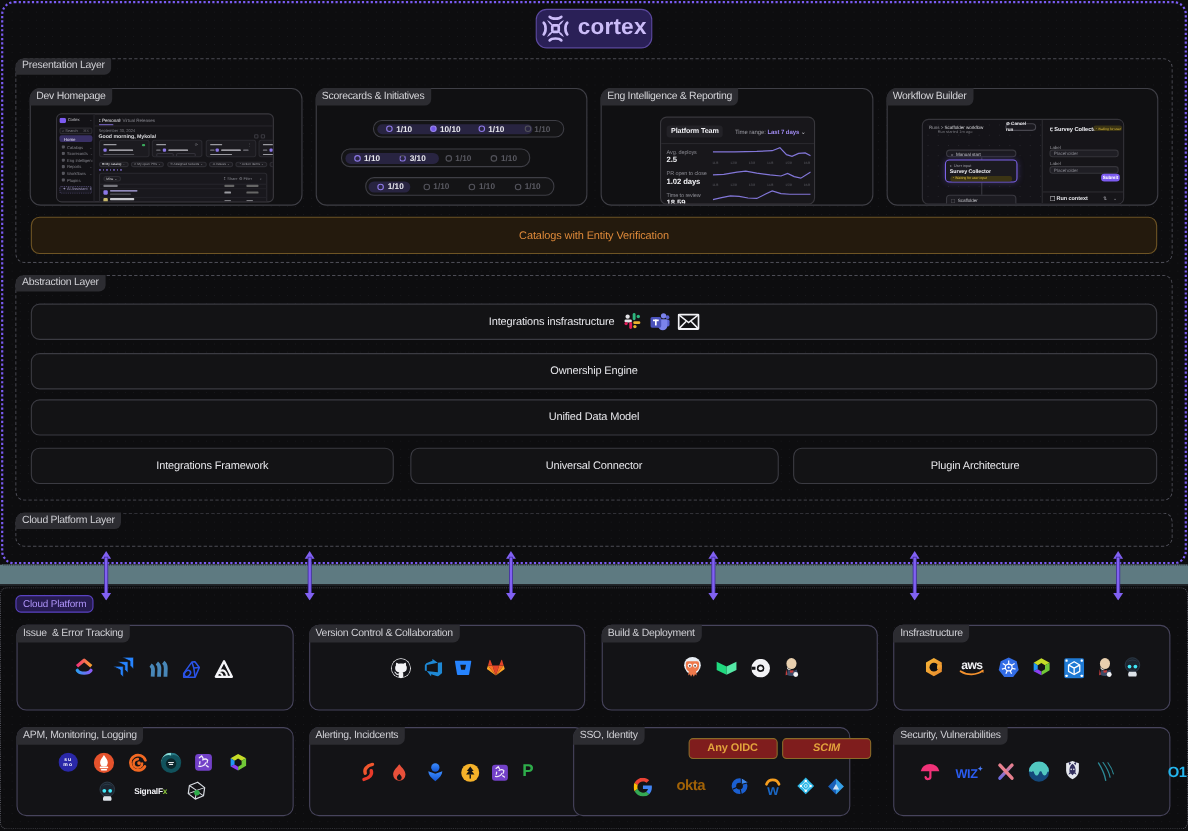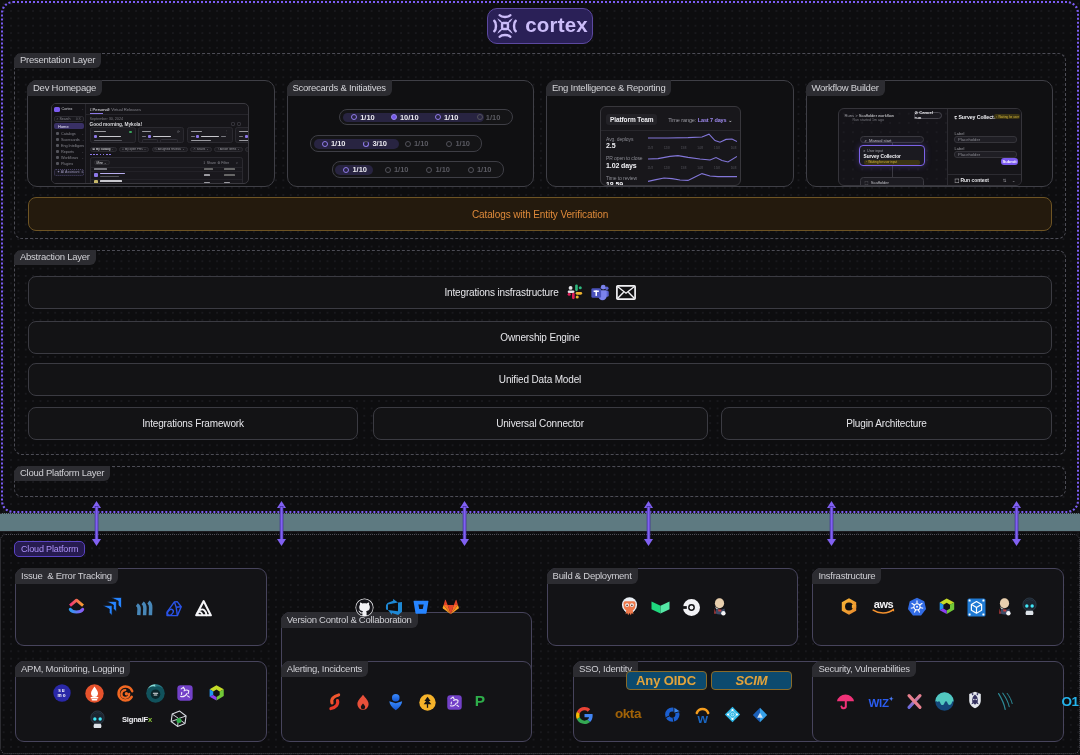--- a/index.html
+++ b/index.html
@@ -138,28 +138,28 @@
 }
 
 .bcard { background:#131316; border:1px solid #47445c; border-radius:9px; }
 .bcard .lab {
   position:absolute; left:-1px; top:-1px;
   background:#2c2c31; color:#cfcfd4; font-size:9.5px; letter-spacing:-0.25px;
   padding:3px 6px 3px 6px; border-radius:9px 0 6px 0; white-space:nowrap; line-height:10px; height:16px;
 }
 .brow1 { top:568px; height:78px; width:251.6px; }
 .brow2 { top:661px; height:81px; width:251.6px; }
-#bc1{ left:15px; } #bc2{ left:280.8px;margin-top:44px; } #bc3{ left:546.6px; } #bc4{ left:812.4px; }
-#bc5{ left:15px; } #bc6{ left:280.8px; } #bc7{ left:573px; } #bc8{ left:812.4px; }
+#bc1{ left:15px; } #bc2{ left:280.8px; } #bc3{ left:546.6px; } #bc4{ left:812.4px; }
+#bc5{ left:15px; } #bc6{ left:280.8px; } #bc7{ left:521px; } #bc8{ left:812.4px; }
 .ic { position:absolute; }
 
 .oidc-btn {
   position:absolute; top:670.5px; width:81px; height:19.5px;
-  background:#0c4a6e; border:1px solid #8a6a28; border-radius:4px;
-  color:#e2a33c; font-size:13px; font-weight:700; letter-spacing:-0.1px;
+  background:#7f1d1d; border:1px solid #8a6a28; border-radius:4px;
+  color:#e2a33c; font-size:10px; font-weight:700; letter-spacing:-0.1px;
   display:flex; align-items:center; justify-content:center;
 }
 </style>
 </head>
 <body>
 <div id="outer" class="abs"></div>
 
 <div id="badge" class="abs">
   <svg width="26" height="26" viewBox="0 0 32 32">
     <g fill="none" stroke="#cbbcf8" stroke-width="3" stroke-linecap="round">

